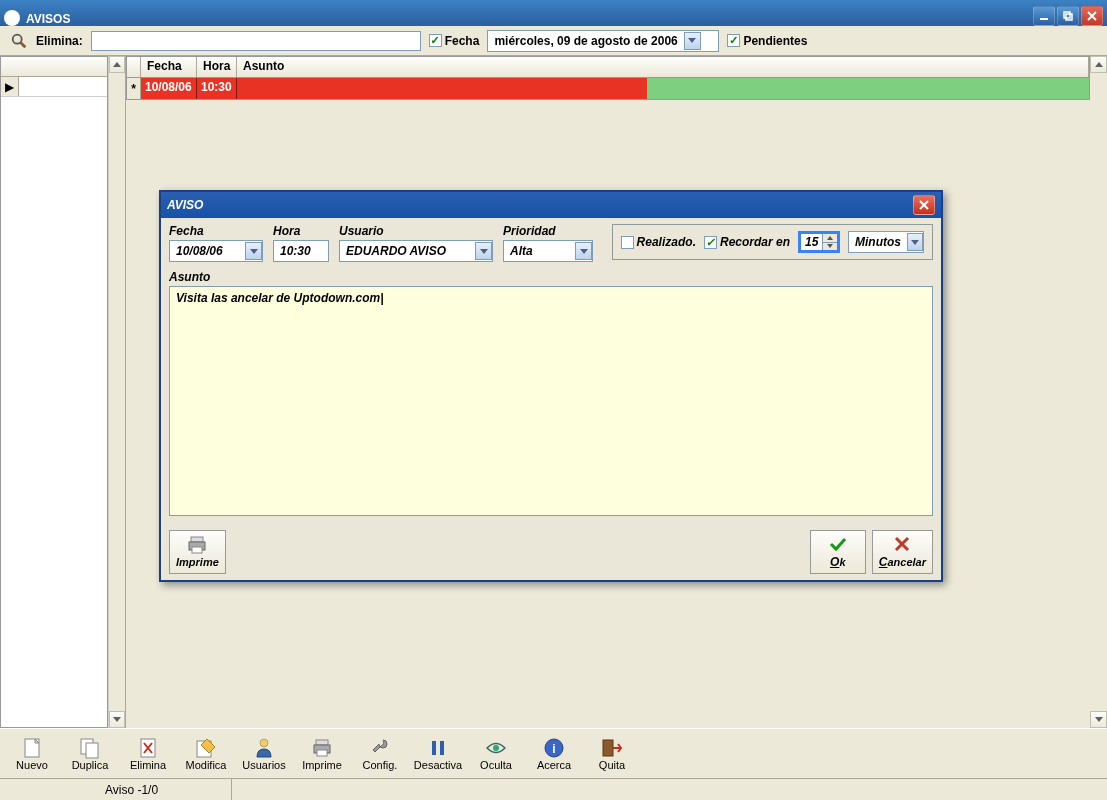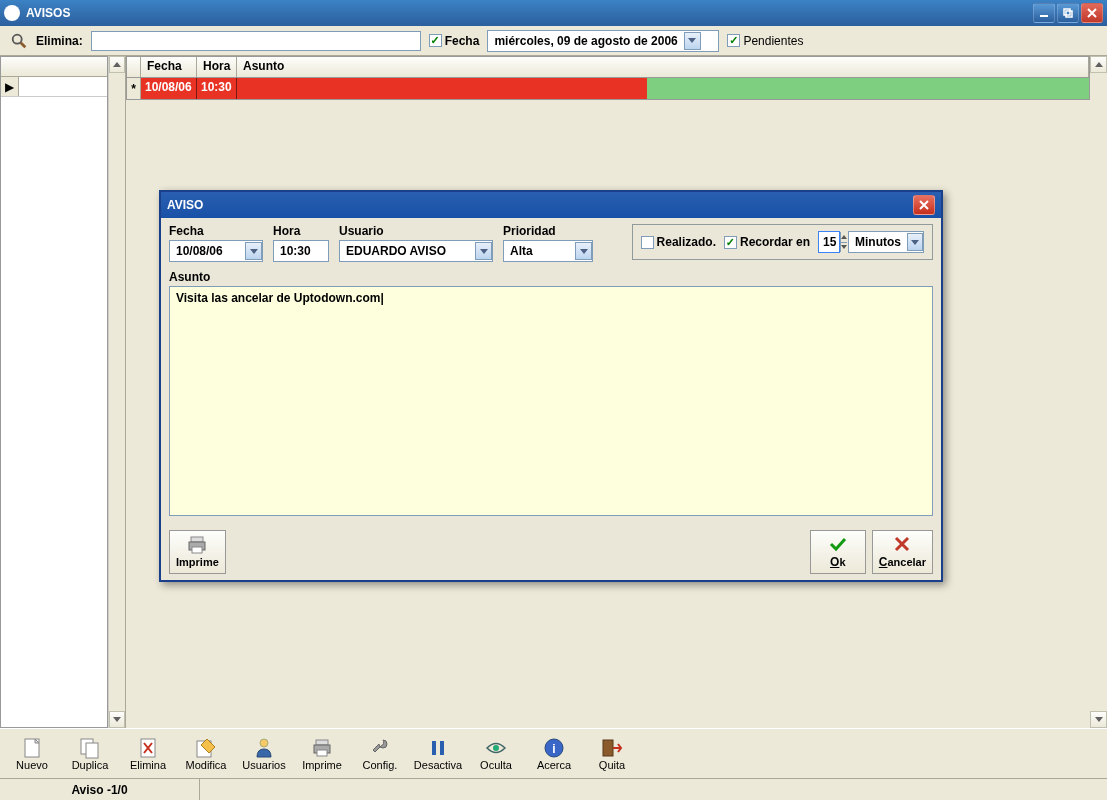--- a/index.html
+++ b/index.html
@@ -1,19 +1,19 @@
 <!DOCTYPE html>
 <html><head>
 <meta charset="utf-8">
 <style>
 * { box-sizing: border-box; margin: 0; padding: 0; font-family: Tahoma, sans-serif; font-size: 12px; }
 body { width: 1107px; height: 800px; background: #ece9d8; overflow: hidden; position: relative; }
 
 
-.titlebar { height: 26px; background: linear-gradient(to bottom, #3b82c4, #2c5f9e); display: flex; align-items: center; padding: 0 4px; color: white; font-weight: bold; }
+.titlebar { height: 26px; background: linear-gradient(to bottom, #3b82c4, #2c5f9e); display: flex; align-items: flex-end; padding: 0 4px; color: white; font-weight: bold; }
 .titlebar .ticon { width: 16px; height: 16px; margin-right: 6px; background: #fff; border-radius: 50%; display: flex; align-items: center; justify-content: center; font-size: 10px; }
 .titlebar .spacer { flex: 1; }
 .winbtn { width: 22px; height: 20px; margin-left: 2px; display: flex; align-items: center; justify-content: center; border: 1px solid #fff3; border-radius: 3px; background: linear-gradient(to bottom, #5a9ad6, #2c5f9e); cursor: pointer; }
 .winbtn.close { background: linear-gradient(to bottom, #e26a5a, #c0392b); }
 .winbtn svg { width: 12px; height: 12px; }
 
 
 .filterbar { height: 30px; background: #ece9d8; display: flex; align-items: center; padding: 0 10px; gap: 8px; border-bottom: 1px solid #aca899; }
 .search-icon { width: 18px; height: 18px; }
 .filterbar label { font-weight: bold; }
@@ -45,32 +45,32 @@
 .gridrow .marker { width:14px; background:#ece9d8; border-right:1px solid #aca899; display:flex; align-items:center; justify-content:center; font-weight:bold; }
 .gridrow .redcell { background:#e83223; color:white; font-weight:bold; padding:2px 4px; border-right:1px solid #7a1a10; }
 .gridrow .redbar { background:#e83223; }
 .gridrow .greenbar { background:#7ed080; }
 .rvscroll { position:absolute; right:0; top:0; bottom:0; width:17px; background:#ece9d8; display:flex; flex-direction:column; }
 .rvscroll .sbtn { height:17px; background: linear-gradient(to bottom,#fdfdfb,#ece9d8); border:1px solid #c0c0b0; display:flex; align-items:center; justify-content:center; }
 .rvscroll .sbtn.up::after { content:""; border-left:4px solid transparent; border-right:4px solid transparent; border-bottom:5px solid #606060; }
 .rvscroll .sbtn.down::after { content:""; border-left:4px solid transparent; border-right:4px solid transparent; border-top:5px solid #606060; }
 
 
-.dialog { position:absolute; left:159px; top:190px; width:784px; background:#ec4899; border:2px solid #1a3f8b; box-shadow: 3px 3px 8px rgba(0,0,0,.4); }
+.dialog { position:absolute; left:159px; top:190px; width:784px; background:#ec4899; border:2px solid #1a3f8b; box-shadow: 3px 3px 8px rgba(0,0,0,.4); font-style: italic; }
 .dlg-title { height:26px; background: linear-gradient(to bottom,#2a5fb0,#1751a7); color:white; font-weight:bold; display:flex; align-items:center; padding:0 6px; }
 .dlg-title .spacer { flex:1; }
 .dlg-close { width:22px; height:20px; background: linear-gradient(to bottom,#e87060,#c62f1d); border:1px solid #fff5; border-radius:3px; display:flex; align-items:center; justify-content:center; cursor:pointer; }
 .dlg-body { padding:6px 8px; background:#eae7d9; }
 .form-row { display:flex; gap:10px; align-items:flex-start; }
 .fgroup { display:flex; flex-direction:column; }
 .fgroup label { font-weight:bold; margin-bottom:2px; }
 .combo { height:22px; border:1px solid #7f9db9; background:white; display:flex; align-items:center; }
 .combo span { padding:0 6px; font-weight:bold; flex:1; white-space:nowrap; }
 .opts-box { border:1px solid #919b9c; padding:6px 8px; display:flex; align-items:center; gap:8px; margin-left:auto; }
-.spinner { width:22px; height:22px; border:1px solid #3b82f6; background:white; display:flex; }
+.spinner { width:42px; height:22px; border:3px solid #3b82f6; background:white; display:flex; }
 .spinner span { flex:1; padding:0 4px; display:flex; align-items:center; font-weight:bold; }
 .spinbtns { width:15px; display:flex; flex-direction:column; }
 .spinbtns div { flex:1; background:#ece9d8; border-left:1px solid #7f9db9; display:flex; align-items:center; justify-content:center; }
 .spinbtns div:first-child { border-bottom:1px solid #7f9db9; }
 .spinbtns div::after { content:""; border-left:3px solid transparent; border-right:3px solid transparent; }
 .spinbtns div:first-child::after { border-bottom:4px solid #555; }
 .spinbtns div:last-child::after { border-top:4px solid #555; }
 .asunto-area { margin-top:8px; }
 .asunto-area > label { font-weight:bold; }
 .notes { width:100%; height:230px; margin-top:2px; border:1px solid #7f9db9; background:#feffdd; padding:4px 6px; font-family:Tahoma; resize:none; }
@@ -81,21 +81,21 @@
 .bigbtn span.lbl { font-size:11px; }
 .bigbtn span.lbl u { text-decoration: underline; }
 
 
 .toolbar { position:absolute; left:0; right:0; bottom:22px; height:50px; background:#ece9d8; border-top:1px solid #fff; display:flex; gap:2px; padding:2px 4px; }
 .tbtn { width:56px; display:flex; flex-direction:column; align-items:center; justify-content:center; cursor:pointer; border:1px solid transparent; }
 .tbtn .ic { height:22px; display:flex; align-items:center; justify-content:center; }
 .tbtn .lbl { font-size:11px; }
 
 
-.statusbar { position:absolute; left:0; right:0; bottom:0; height:22px; background:#ece9d8; border-top:1px solid #aca899; display:flex; align-items:flex-start; font-weight:bold; }
+.statusbar { position:absolute; left:0; right:0; bottom:0; height:22px; background:#ece9d8; border-top:1px solid #aca899; display:flex; align-items:flex-start; font-weight:normal;padding-left:32px; }
 .statusbar .panel { padding:0 30px; border-right:1px solid #aca899; height:100%; display:flex; align-items:center; }
 .statusbar .center { flex:1; justify-content:center; }
 .statusbar .right { justify-content:flex-end; border-right:none; }
 </style>
 </head>
 <body>
 
 <div class="titlebar">
   <div class="ticon">◐</div>
   <span>AVISOS</span>
@@ -128,21 +128,21 @@
   <span style="display:flex;align-items:center">
     <span class="chk checked"></span>
     <span style="font-weight:bold">Fecha</span>
   </span>
   <div class="date-dd" style="width:232px">
     <span style="font-weight:bold">miércoles, 09 de   agosto   de 2006</span>
     <div class="dd-arrow"></div>
   </div>
   <span style="display:flex;align-items:center">
     <span class="chk checked"></span>
-    <span style="font-weight:normal">Pendientes</span>
+    <span style="font-weight:bold">Pendientes</span>
   </span>
 </div>
 
 <div class="content">
   <div class="leftcol">
     <div class="leftgrid">
       <div class="hdr"></div>
       <div class="sel">
           <div class="ptr">▶</div>
           <div style="flex:1"></div>

